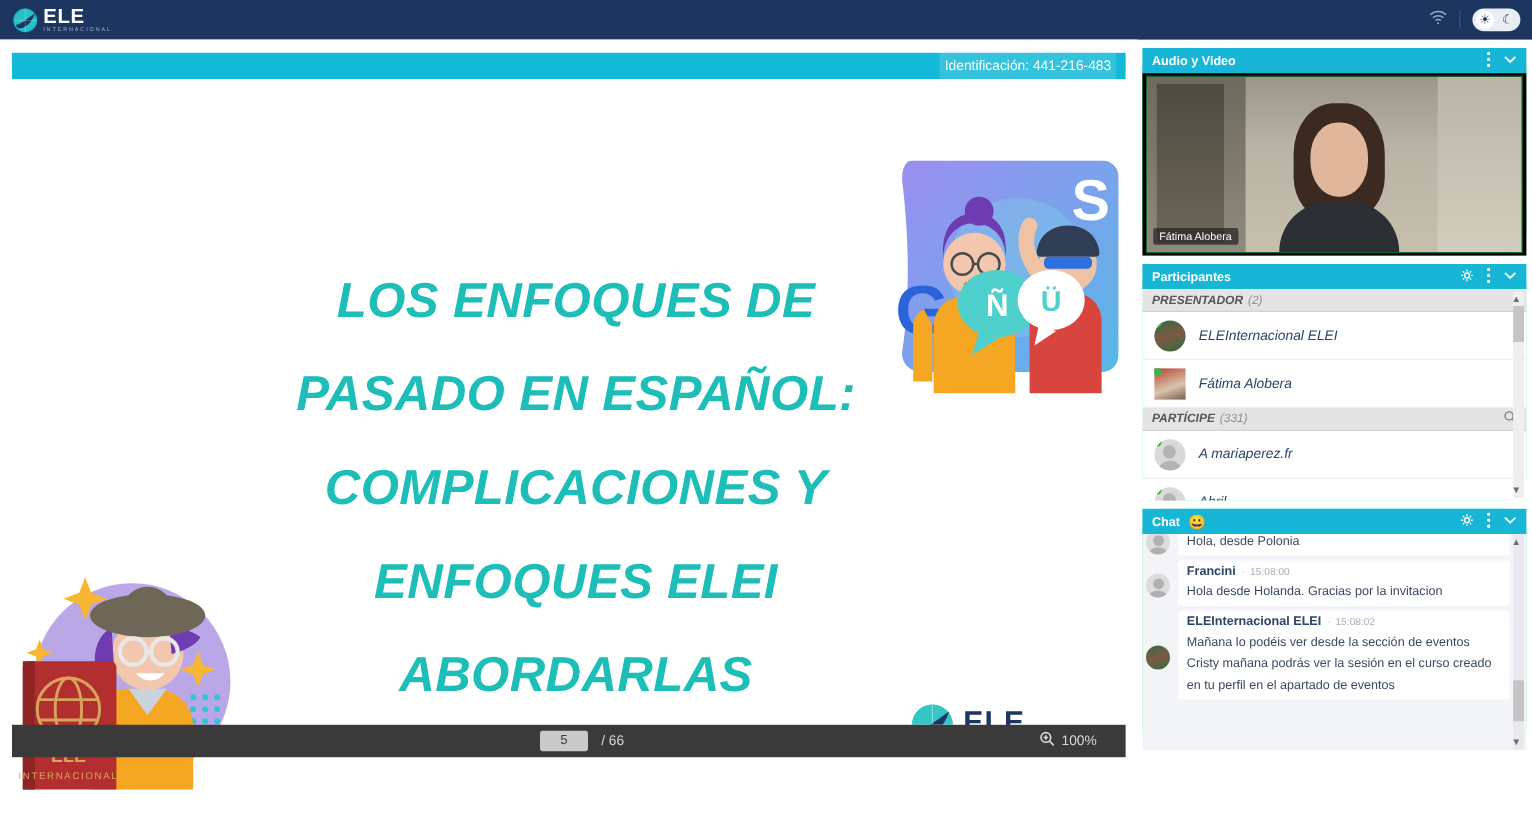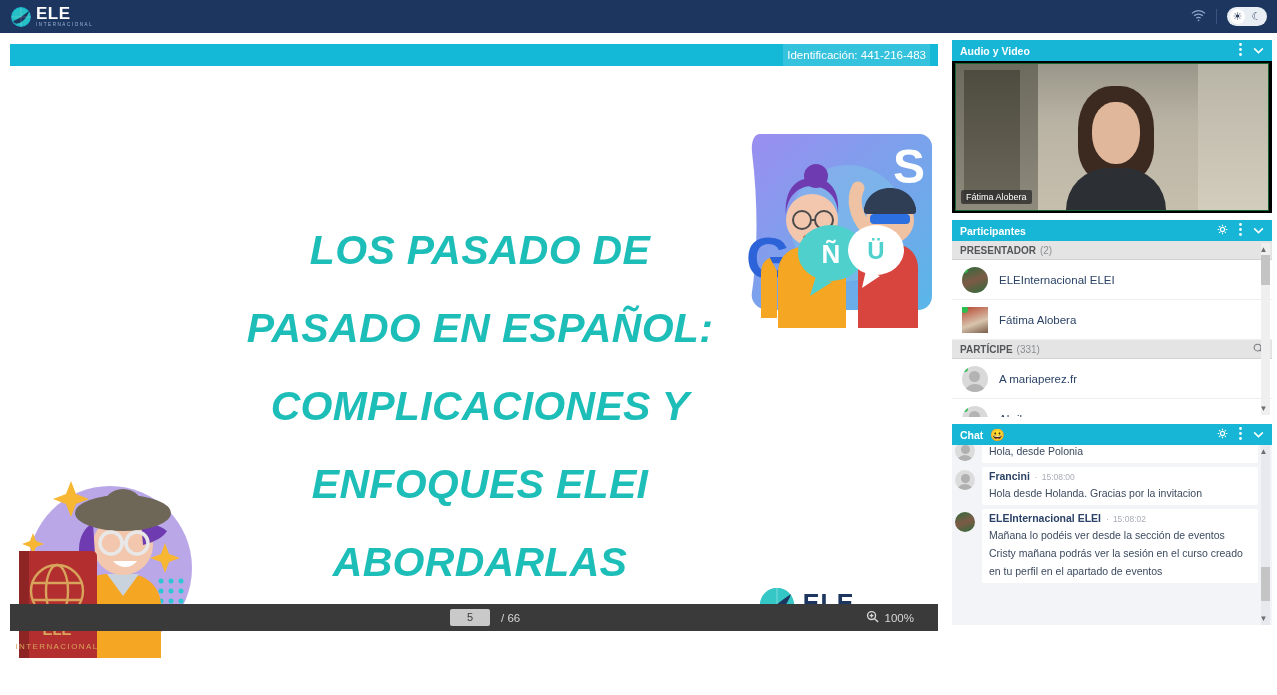--- a/index.html
+++ b/index.html
@@ -109,21 +109,21 @@
   .v-face { position: absolute; left: 28px; top: 16px; width: 48px; height: 62px;
     background: #e0b79a; border-radius: 46% 46% 48% 48%; }
   .v-body { position: absolute; left: 2px; top: 82px; width: 100px; height: 52px;
     background: #2c2f33; border-radius: 42px 42px 0 0; }
   .vname {
     position: absolute; left: 5px; bottom: 6px; background: rgba(40,40,40,0.75);
     color: #fff; font-size: 9px; padding: 2px 5px; border-radius: 2px;
   }
 
   
-  .plist { position: relative; height: 176px; background: #fff; overflow: hidden; }
+  .plist { position: relative; height: 176px; background: #fff; overflow: hidden; font-style: italic; }
   .pgroup {
     height: 19px; background: #e4e4e4; display: flex; align-items: center;
     padding: 0 8px; font-size: 10px; color: #55565a; font-weight: bold;
     border-bottom: 1px solid #d2d2d2;
   }
   .pgroup .cnt { font-weight: normal; color: #8d8f93; margin-left: 4px; }
   .pgroup .srch { margin-left: auto; color: #7b7d80; }
   .prow {
     height: 40px; display: flex; align-items: center; padding: 0 10px;
     border-bottom: 1px solid #eeeeee; gap: 11px;
@@ -150,21 +150,21 @@
   .scroll-up, .scroll-dn {
     position: absolute; right: 1px; width: 11px; height: 11px; font-size: 8px;
     color: #6b6d70; text-align: center; line-height: 11px;
   }
   .scroll-up { top: 1px; } .scroll-dn { bottom: 1px; }
 
   
   .chat-emoji { margin-left: 7px; font-size: 12px; line-height: 1; }
   .chat-body { position: relative; height: 180px; background: #f2f4f8;
      overflow: hidden; padding: 2px 14px 0 3px; }
-  .msg { display: flex; gap: 7px; margin-bottom: 4px; }
+  .msg { display: flex; gap: 7px; margin-bottom: 4px; align-items: center; }
   .mav { position: relative; width: 20px; height: 20px; border-radius: 50%;
     background: #dcdcdc; overflow: hidden; flex: 0 0 auto; margin-top: 3px; }
   .mav.ph::after { content: ""; position: absolute; left: 5.5px; top: 4px; width: 9px; height: 9px;
     background: #b0b0b0; border-radius: 50%; }
   .mav.ph::before { content: ""; position: absolute; left: 1px; top: 14px; width: 18px; height: 11px;
     background: #b0b0b0; border-radius: 9px 9px 0 0; }
   .mav.img { background: linear-gradient(160deg,#2f6b3c,#7d5a46,#2f6b3c); }
   .bubble { flex: 1; background: #ffffff; border-radius: 2px; padding: 3px 7px 4px; }
   .mhead { display: flex; align-items: baseline; gap: 5px; margin-bottom: 1px; }
   .mname { font-size: 10.5px; font-weight: bold; color: #2b4367; }
@@ -255,21 +255,21 @@
           <ellipse cx="93" cy="125" rx="33" ry="28" fill="#4fd0cd"></ellipse>
           <path d="M78 148l-6 20 22-14z" fill="#4fd0cd"></path>
           <text x="93" y="135" font-size="26" font-weight="bold" fill="#ffffff" text-anchor="middle" font-family="Liberation Sans, sans-serif">Ñ</text>
           <ellipse cx="138" cy="122" rx="28" ry="25" fill="#ffffff"></ellipse>
           <path d="M128 142l-4 18 18-12z" fill="#ffffff"></path>
           <text x="138" y="131" font-size="24" font-weight="bold" fill="#4fd0cd" text-anchor="middle" font-family="Liberation Sans, sans-serif">Ü</text>
         </svg>
       </div>
 
       <div class="slide-title">
-        <div>LOS PASADO DE</div>
+        <div>LOS ENFOQUES DE</div>
         <div>PASADO EN ESPAÑOL:</div>
         <div>COMPLICACIONES Y</div>
         <div>ENFOQUES ELEI</div>
         <div>ABORDARLAS</div>
       </div>
 
       <div class="art-bl">
         <svg width="190" height="195" viewBox="0 0 190 195">
           <circle cx="95" cy="95" r="82" fill="#b9a7e8"></circle>
           <g fill="#f7b733">

